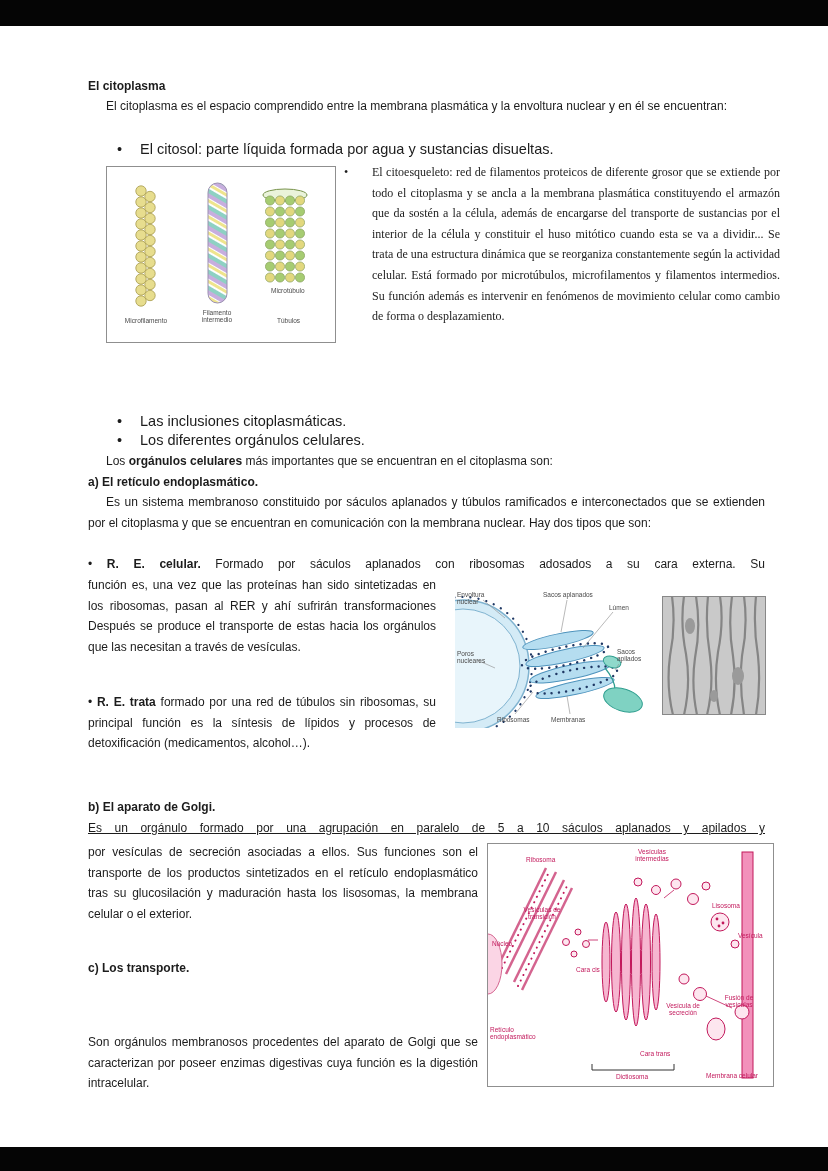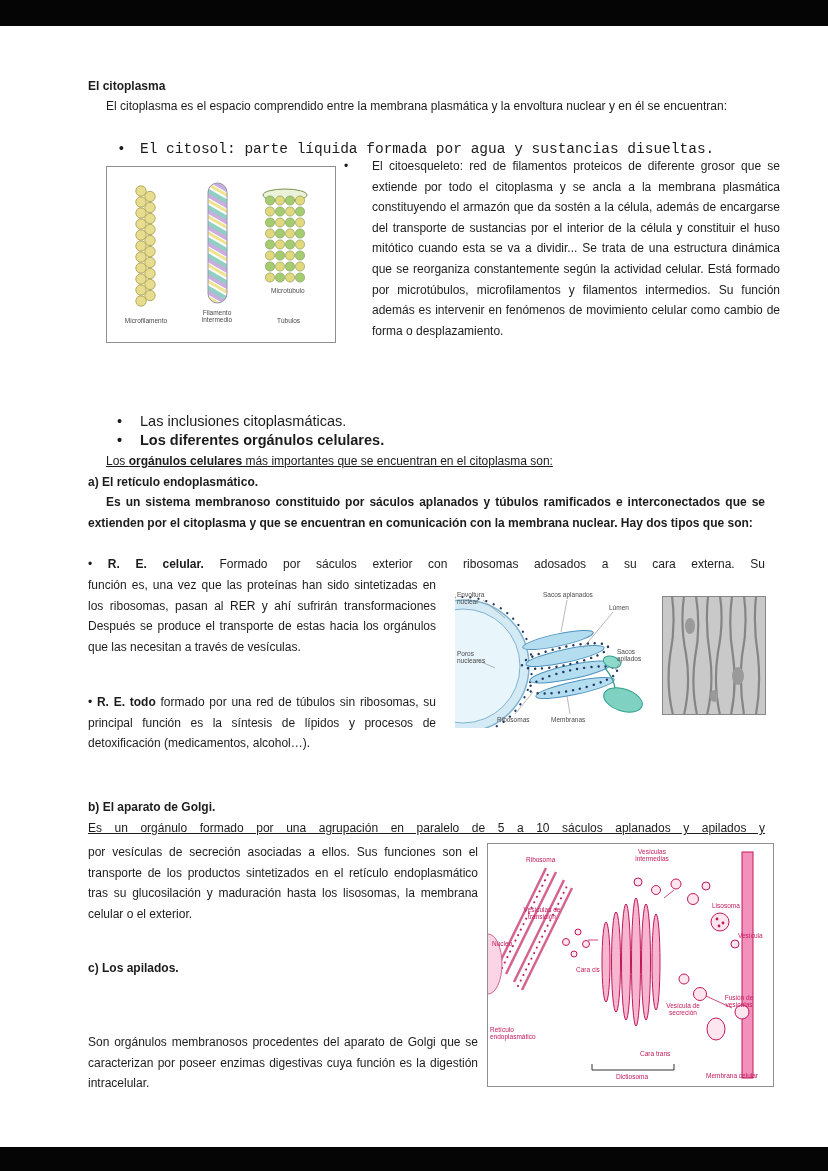--- a/index.html
+++ b/index.html
@@ -14,40 +14,40 @@
 
   .t { position:absolute; font-size:12px; line-height:20.6px; text-align:justify; }
   .nj { text-align:left; }
   .b { font-weight:700; }
   .ind { text-indent:18px; }
   .lastjust { text-align-last:justify; }
 
   .brow { position:absolute; font-size:14.5px; line-height:20.6px; white-space:nowrap; }
   .bm { display:inline-block; width:23px; }
 
-  .cito { left:358px; top:156px; width:408px; padding-left:14px; text-indent:-14px; }
+  .cito { left:358px; top:162px; width:408px; padding-left:14px; text-indent:-14px;font-family:Liberation Serif, serif; }
 
   .fig { position:absolute; background:#fff; }
   .bordered { border:1px solid #8f8f8f; }
 
   .lbl { position:absolute; font-size:6.5px; line-height:1.15; color:#4a4a4a; }
   .ctr { text-align:center; }
   .lblp { color:#c2185b; }
 </style>
 </head>
 <body>
 
 <div class="edge edge-top"></div>
 <div class="edge edge-bottom"></div>
 
 <div class="t nj b" style="left:88px; top:76px;">El citoplasma</div>
 
 <div class="t ind" style="left:88px; top:96px; width:677px;">El citoplasma es el espacio comprendido entre la membrana plasmática y la envoltura nuclear y en él se encuentran:</div>
 
-<div class="brow" style="left:117px; top:139px;font-family:Liberation Mono, monospace;">
+<div class="brow" style="left:117px; top:139px;">
   <span class="bm">•</span><span>El citosol: parte líquida formada por agua y sustancias disueltas.</span>
 </div>
 
 <div class="fig bordered" style="left:106px; top:166px; width:228px; height:175px;">
   <svg width="226" height="173" viewBox="0 0 226 173">
     <defs>
       <pattern id="ifstripes" width="14" height="14" patternUnits="userSpaceOnUse" patternTransform="rotate(30)">
         <rect width="14" height="14" fill="#ffffff"></rect>
         <rect width="14" height="4" fill="#c7aede"></rect>
         <rect y="5" width="14" height="3" fill="#efe48d"></rect>
@@ -93,38 +93,38 @@
   <div class="lbl" style="left:170px; top:150px; width:40px;">Túbulos</div>
 </div>
 
 <div class="t cito">
   <span class="bm" style="width:14px;">•</span><span>El citoesqueleto: red de filamentos proteicos de diferente grosor que se extiende por todo el citoplasma y se ancla a la membrana plasmática constituyendo el armazón que da sostén a la célula, además de encargarse del transporte de sustancias por el interior de la célula y constituir el huso mitótico cuando esta se va a dividir... Se trata de una estructura dinámica que se reorganiza constantemente según la actividad celular. Está formado por microtúbulos, microfilamentos y filamentos intermedios. Su función además es intervenir en fenómenos de movimiento celular como cambio de forma o desplazamiento.</span>
 </div>
 
 <div class="brow" style="left:117px; top:411px;">
   <span class="bm">•</span><span>Las inclusiones citoplasmáticas.</span>
 </div>
-<div class="brow" style="left:117px; top:430px;font-weight:bold;">
+<div class="brow" style="left:117px; top:430px;">
   <span class="bm">•</span><span>Los diferentes orgánulos celulares.</span>
 </div>
 
-<div class="t ind" style="left:88px; top:451px; width:677px;text-decoration:underline;">
+<div class="t ind" style="left:88px; top:451px; width:677px;">
   <span>Los </span><span class="b">orgánulos celulares</span><span> más importantes que se encuentran en el citoplasma son:</span>
 </div>
 
 <div class="t nj b" style="left:88px; top:472px;">a) El retículo endoplasmático.</div>
-<div class="t ind" style="left:88px; top:492px; width:677px;font-weight:bold;">Es un sistema membranoso constituido por sáculos aplanados y túbulos ramificados e interconectados que se extienden por el citoplasma y que se encuentran en comunicación con la membrana nuclear. Hay dos tipos que son:</div>
+<div class="t ind" style="left:88px; top:492px; width:677px;">Es un sistema membranoso constituido por sáculos aplanados y túbulos ramificados e interconectados que se extienden por el citoplasma y que se encuentran en comunicación con la membrana nuclear. Hay dos tipos que son:</div>
 
 <div class="t lastjust" style="left:88px; top:554px; width:677px;">
-  <span>•</span> <span class="b">R. E. celular.</span><span> Formado por sáculos exterior con ribosomas adosados a su cara externa. Su</span>
+  <span>•</span> <span class="b">R. E. celular.</span><span> Formado por sáculos aplanados con ribosomas adosados a su cara externa. Su</span>
 </div>
 <div class="t" style="left:88px; top:575px; width:348px;">función es, una vez que las proteínas han sido sintetizadas en los ribosomas, pasan al RER y ahí sufrirán transformaciones Después se produce el transporte de estas hacia los orgánulos que las necesitan a través de vesículas.</div>
 
 <div class="t" style="left:88px; top:692px; width:348px;">
-  <span>•</span> <span class="b">R. E. todo</span><span> formado por una red de túbulos sin ribosomas, su principal función es la síntesis de lípidos y procesos de detoxificación (medicamentos, alcohol…).</span>
+  <span>•</span> <span class="b">R. E. trata</span><span> formado por una red de túbulos sin ribosomas, su principal función es la síntesis de lípidos y procesos de detoxificación (medicamentos, alcohol…).</span>
 </div>
 
 <div class="fig" style="left:455px; top:588px; width:205px; height:140px;">
   <svg width="205" height="140" viewBox="0 0 205 140">
     <circle cx="8" cy="78" r="66" fill="#d4ebf6" stroke="#7fb3d0" stroke-width="1.5"></circle>
     <circle cx="8" cy="78" r="57" fill="#e8f5fb" stroke="#7fb3d0" stroke-width="1"></circle>
     <circle cx="8" cy="78" r="69" fill="none" stroke="#1f3864" stroke-width="2.2" stroke-dasharray="0.1 8" stroke-linecap="round"></circle>
     <g fill="#b5ddf0" stroke="#4e93bc" stroke-width="1">
       <ellipse cx="103" cy="52" rx="36" ry="6" transform="rotate(-12 103 52)"></ellipse>
       <ellipse cx="110" cy="68" rx="40" ry="6.5" transform="rotate(-12 110 68)"></ellipse>
@@ -174,21 +174,21 @@
       <ellipse cx="52" cy="100" rx="4" ry="6"></ellipse>
     </g>
     <rect x="0.5" y="0.5" width="103" height="118" fill="none" stroke="#888"></rect>
   </svg>
 </div>
 
 <div class="t nj b" style="left:88px; top:797px;text-align:center;">b) El aparato de Golgi.</div>
 <div class="t lastjust" style="left:88px; top:818px; width:677px;text-decoration:underline;">Es un orgánulo formado por una agrupación en paralelo de 5 a 10 sáculos aplanados y apilados y</div>
 <div class="t" style="left:88px; top:842px; width:390px;">por vesículas de secreción asociadas a ellos. Sus funciones son el transporte de los productos sintetizados en el retículo endoplasmático tras su glucosilación y maduración hasta los lisosomas, la membrana celular o el exterior.</div>
 
-<div class="t nj b" style="left:88px; top:958px;">c) Los apilados.</div>
+<div class="t nj b" style="left:88px; top:958px;">c) Los transporte.</div>
 <div class="t" style="left:88px; top:1032px; width:390px;">Son orgánulos membranosos procedentes del aparato de Golgi que se caracterizan por poseer enzimas digestivas cuya función es la digestión intracelular.</div>
 
 <div class="fig bordered" style="left:487px; top:843px; width:285px; height:242px;">
   <svg width="283" height="240" viewBox="0 0 283 240">
 
     <g stroke="#d4648f" stroke-width="2.5" fill="none">
       <line x1="12" y1="118" x2="58" y2="24"></line>
       <line x1="18" y1="130" x2="68" y2="28"></line>
       <line x1="26" y1="138" x2="76" y2="36"></line>
       <line x1="34" y1="146" x2="84" y2="44"></line>

